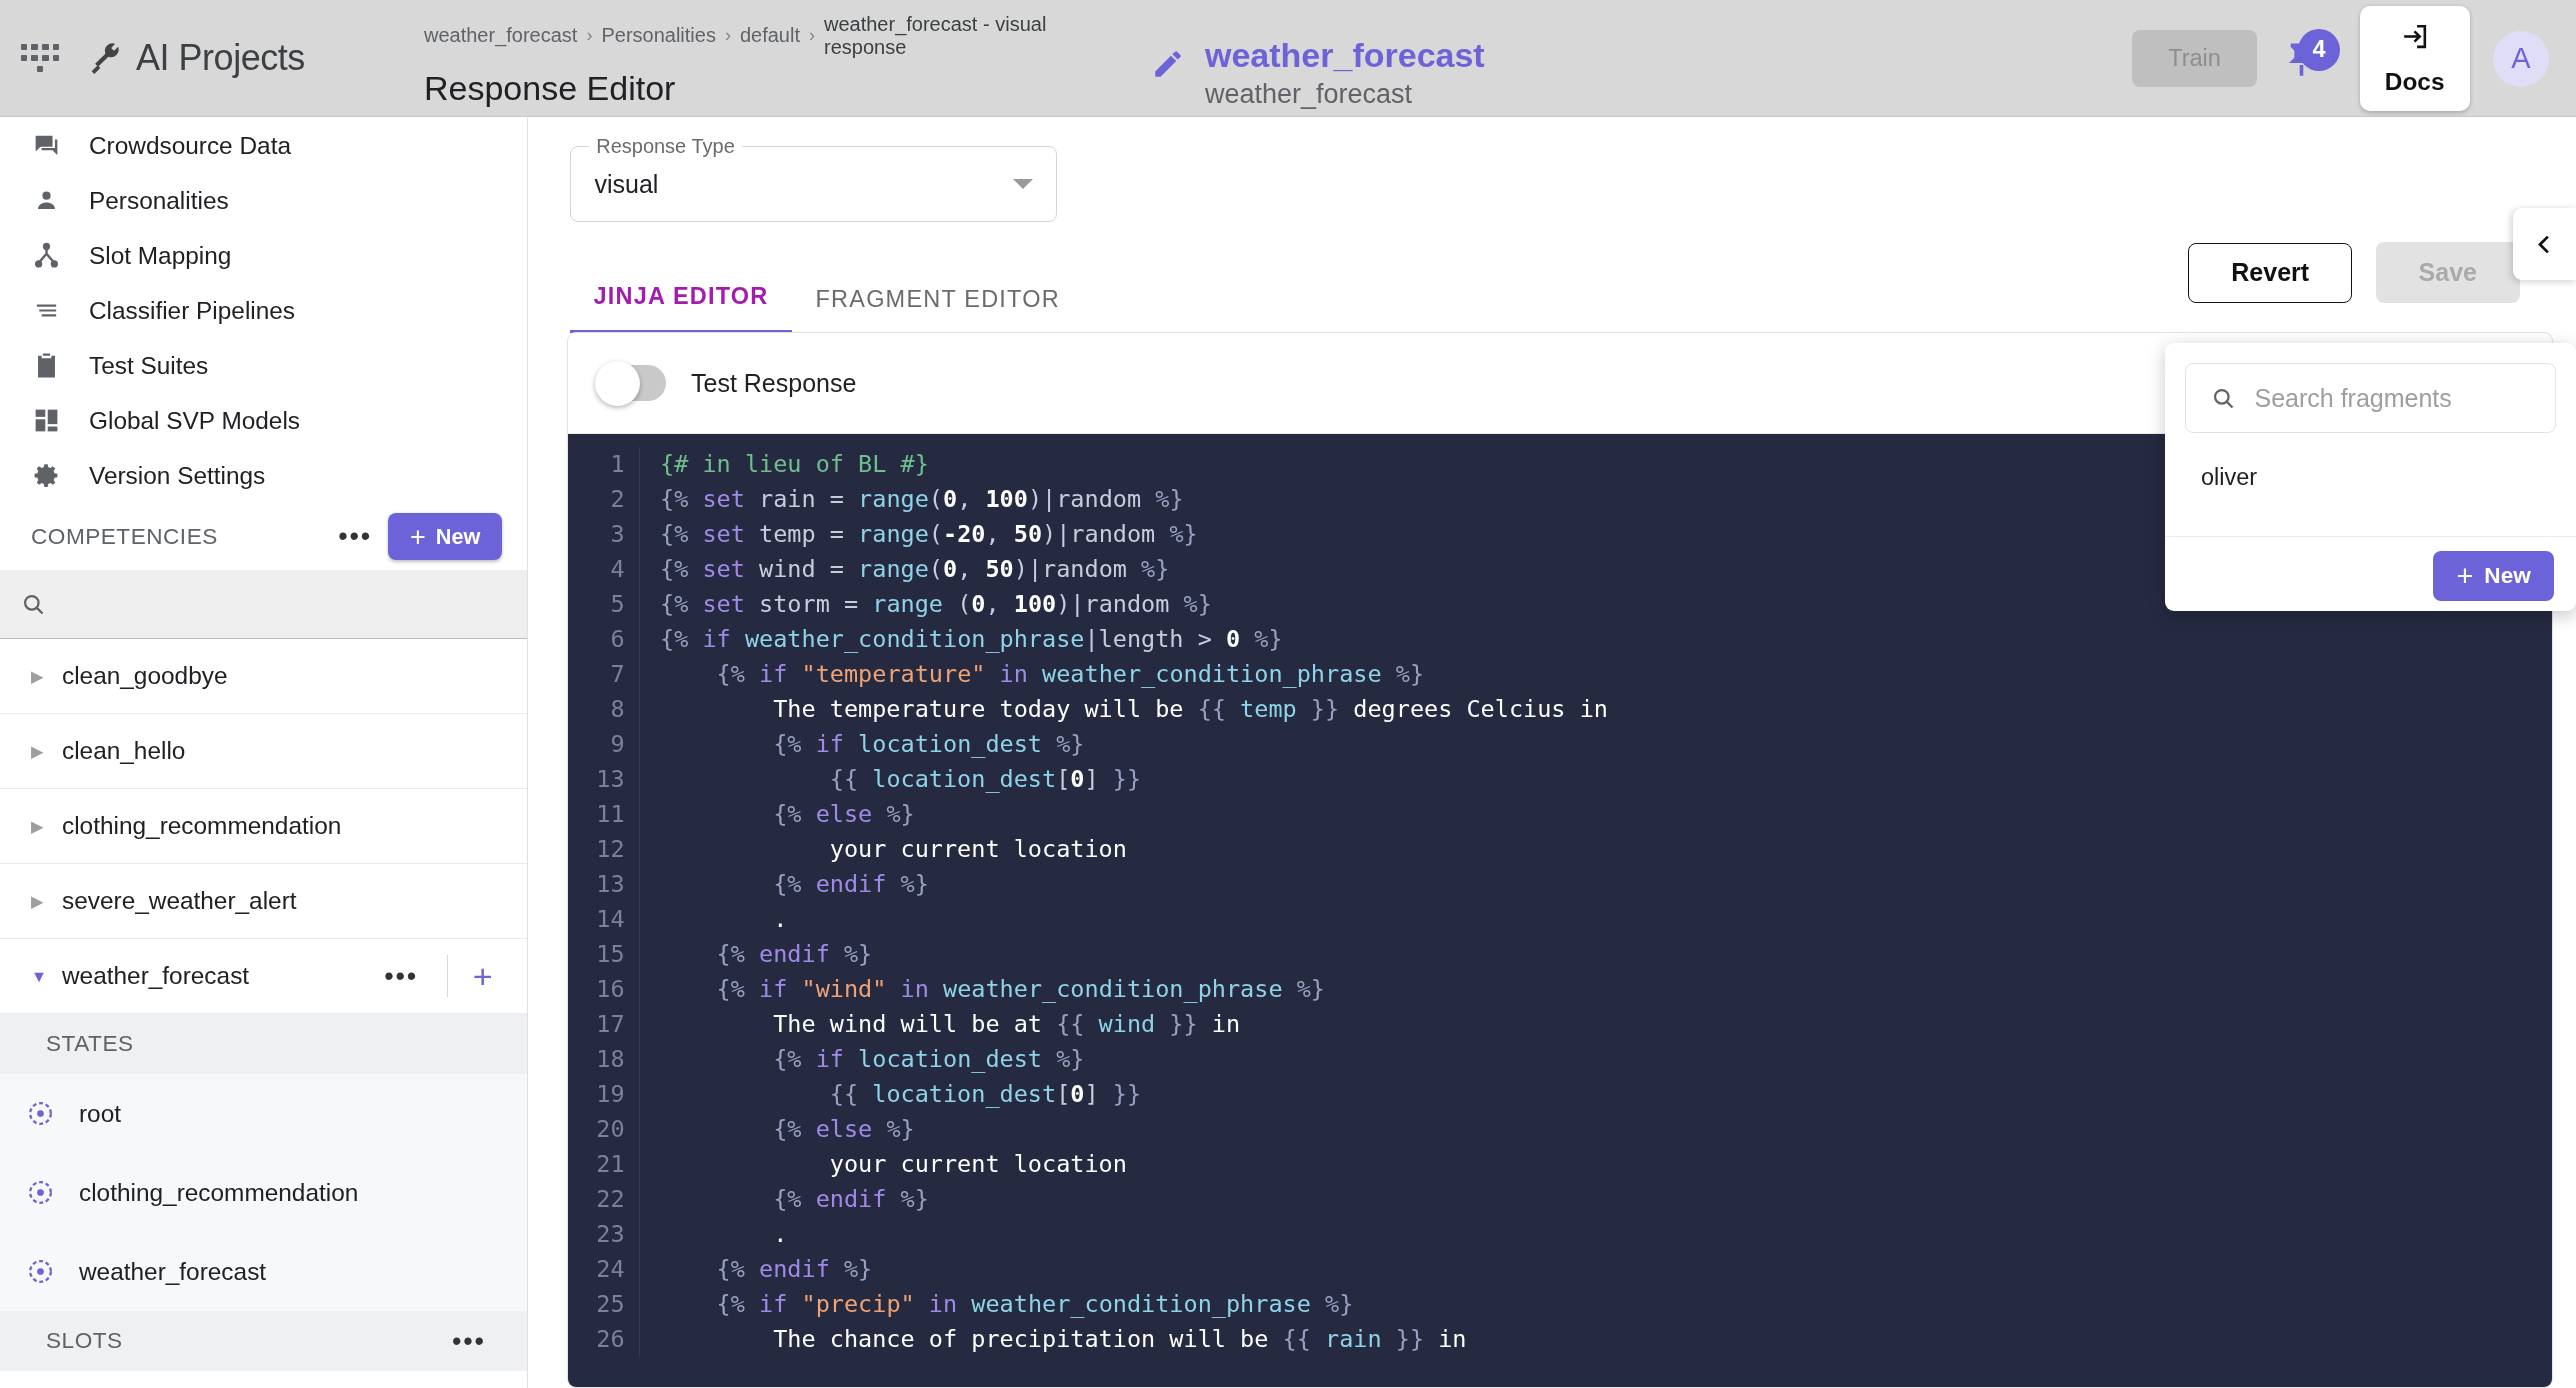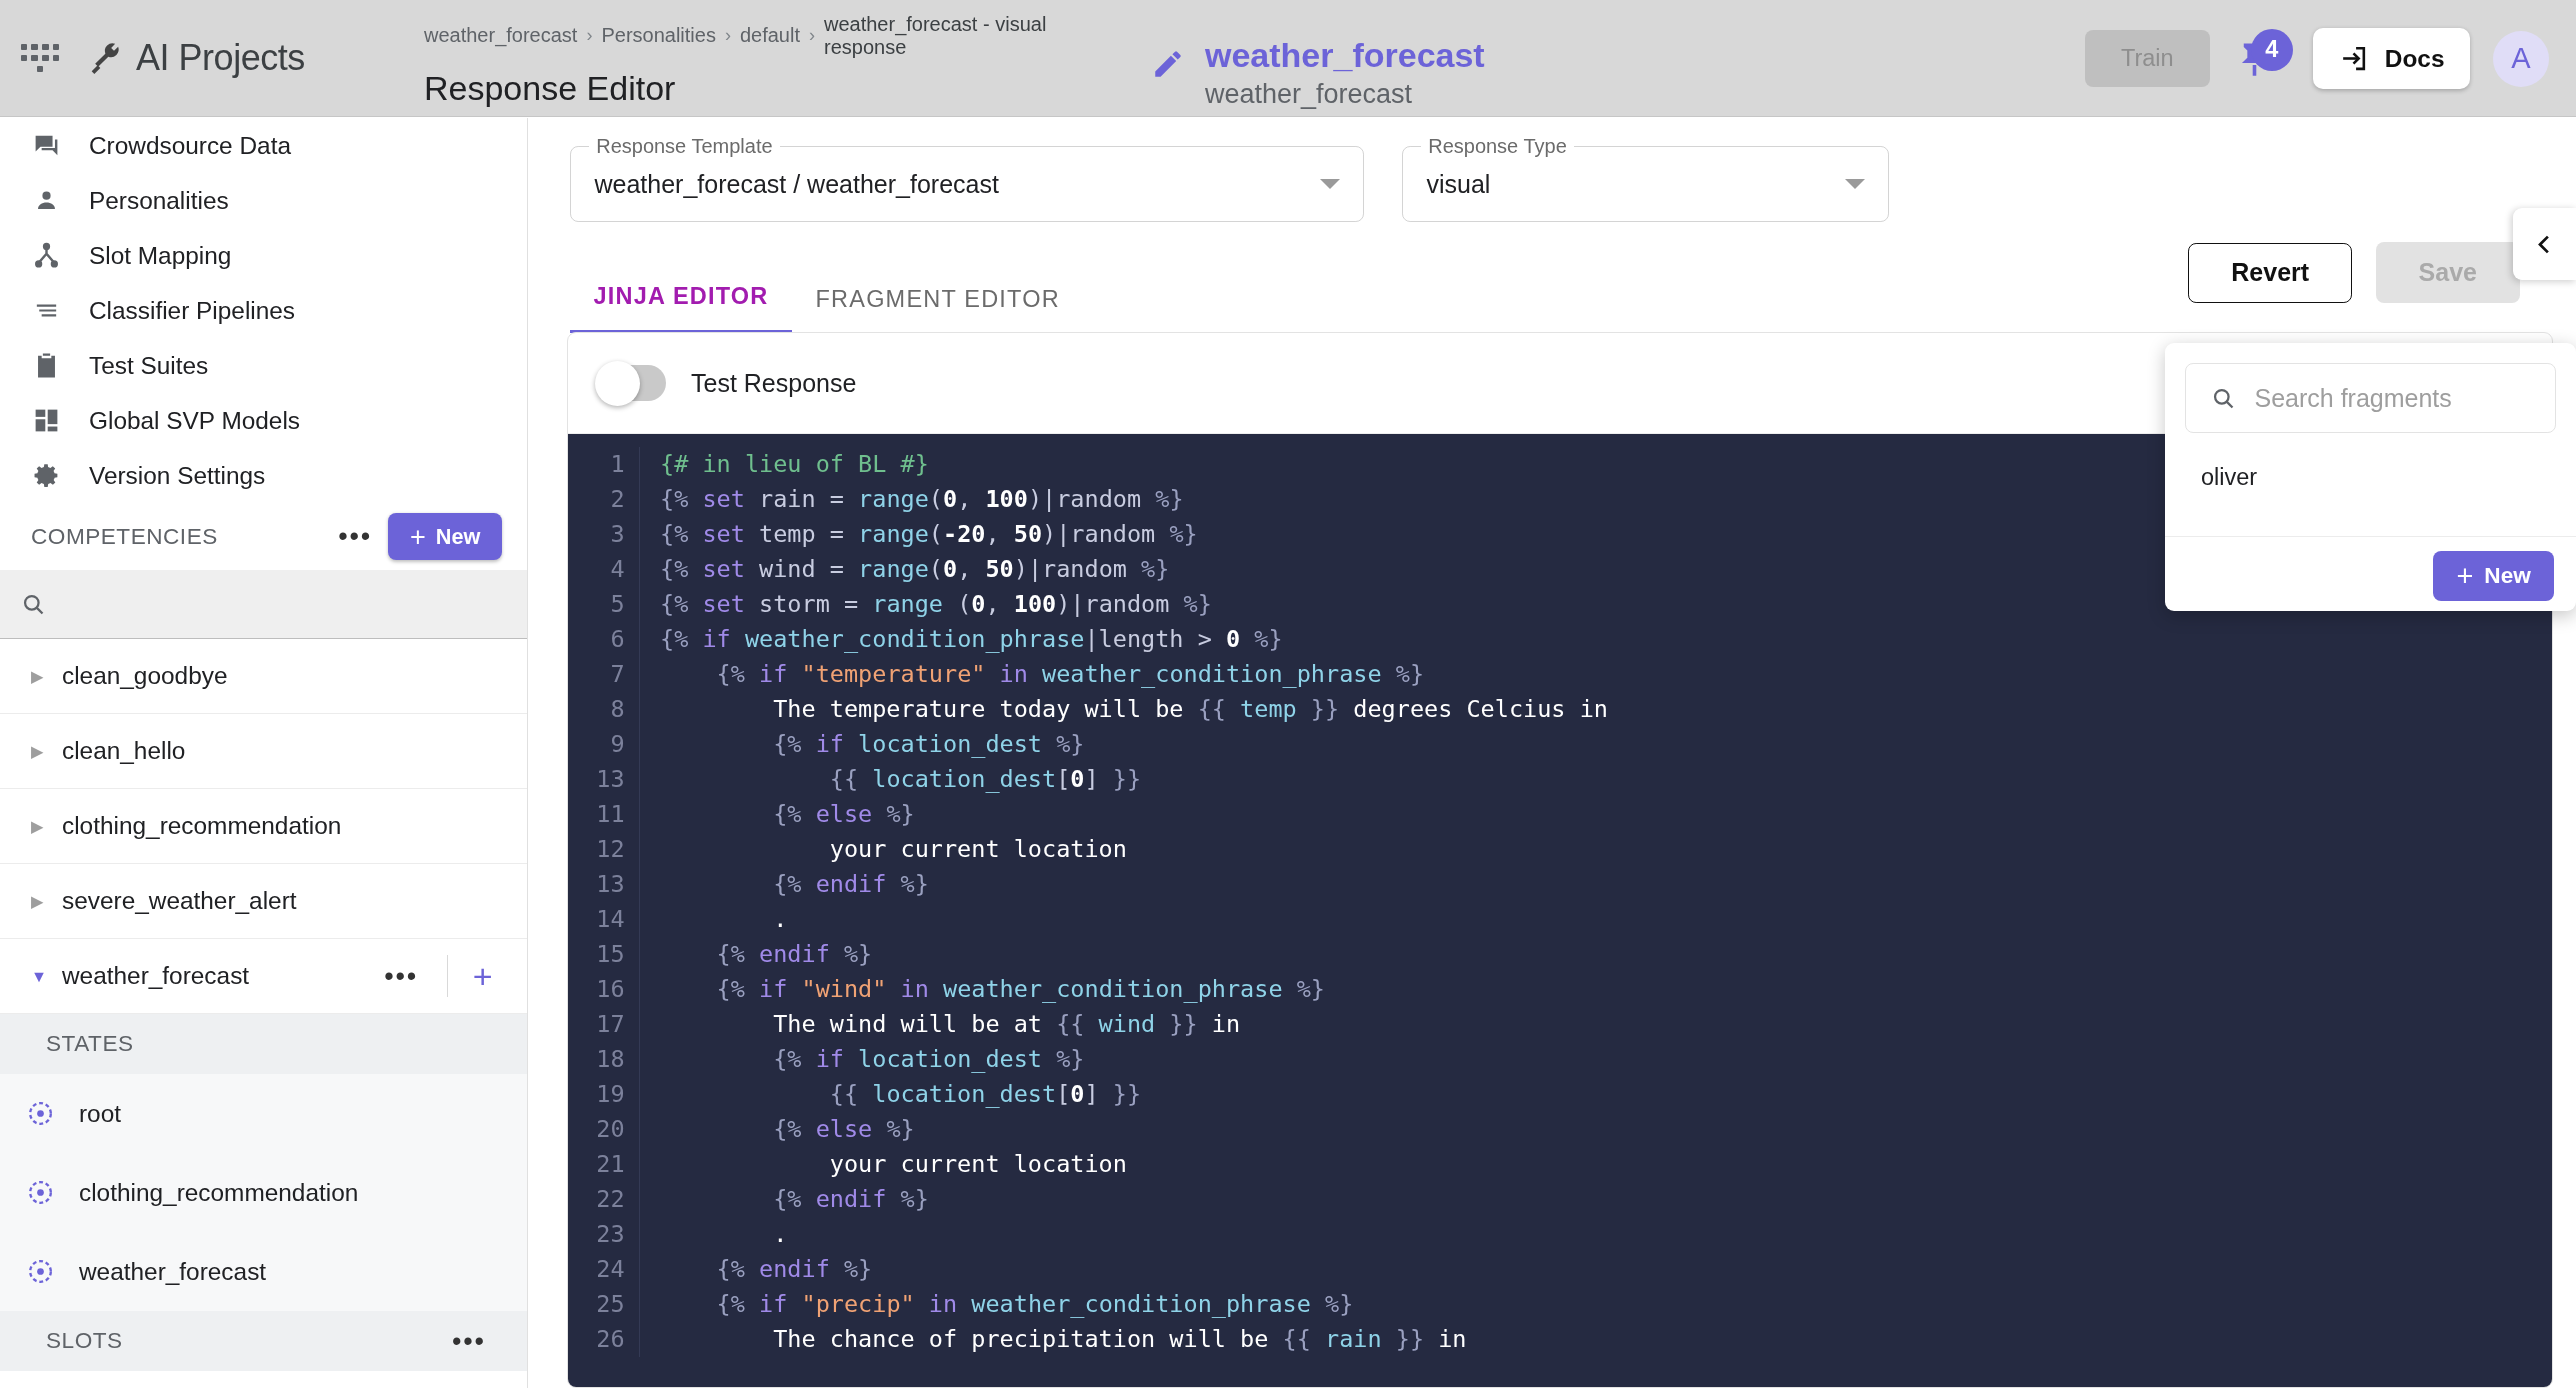--- a/index.html
+++ b/index.html
@@ -47,21 +47,21 @@
   .notif { position: relative; width: 56px; height: 56px; cursor: pointer; }
   .notif .badge {
     position: absolute; right: -3.6px; top: -1.8px; min-width: 42px; height: 42px;
     background: #6c63d8; color: #fff; border-radius: 50%;
     font-size: 23.5px; display: flex; align-items: center; justify-content: center;
     font-weight: 600;
   }
   .btn-docs {
     background: #fff; border: none; border-radius: 10px; box-shadow: 0 1.8px 4.5px rgba(0,0,0,.22);
     font-size: 24.4px; font-weight: bold; color: #111; padding: 15.3px 25px;
-    display: flex; align-items: center; gap: 16.2px; font-family: inherit; cursor: pointer;
+    display: flex; align-items: center; gap: 16.2px; font-family: inherit; cursor: pointer; flex-direction: column;
   }
   .avatar {
     width: 56px; height: 56px; border-radius: 50%; background: #e0ddf7; color: #6c63d8;
     display: flex; align-items: center; justify-content: center; font-size: 29px; cursor: pointer;
   }
 
   
   .sidebar {
     position: absolute; left: 0; top: 118px; width: 528px; height: 1271px;
     background: #fff; border-right: 0.9px solid #e0e0e0; overflow: hidden;
@@ -437,25 +437,20 @@
 
   <div class="sub-header">
     <span class="st">SLOTS</span>
     <span class="dots">•••</span>
   </div>
 </div>
 
 <div class="main">
 
   <div class="selects">
-    <div class="fieldset w1">
-      <span class="legend">Response Template</span>
-      <span class="val">weather_forecast / weather_forecast</span>
-      <span class="tri"></span>
-    </div>
     <div class="fieldset w2">
       <span class="legend">Response Type</span>
       <span class="val">visual</span>
       <span class="tri"></span>
     </div>
   </div>
 
   <div class="tabsrow">
     <span class="tab active">JINJA EDITOR</span>
     <span class="tab">FRAGMENT EDITOR</span>

